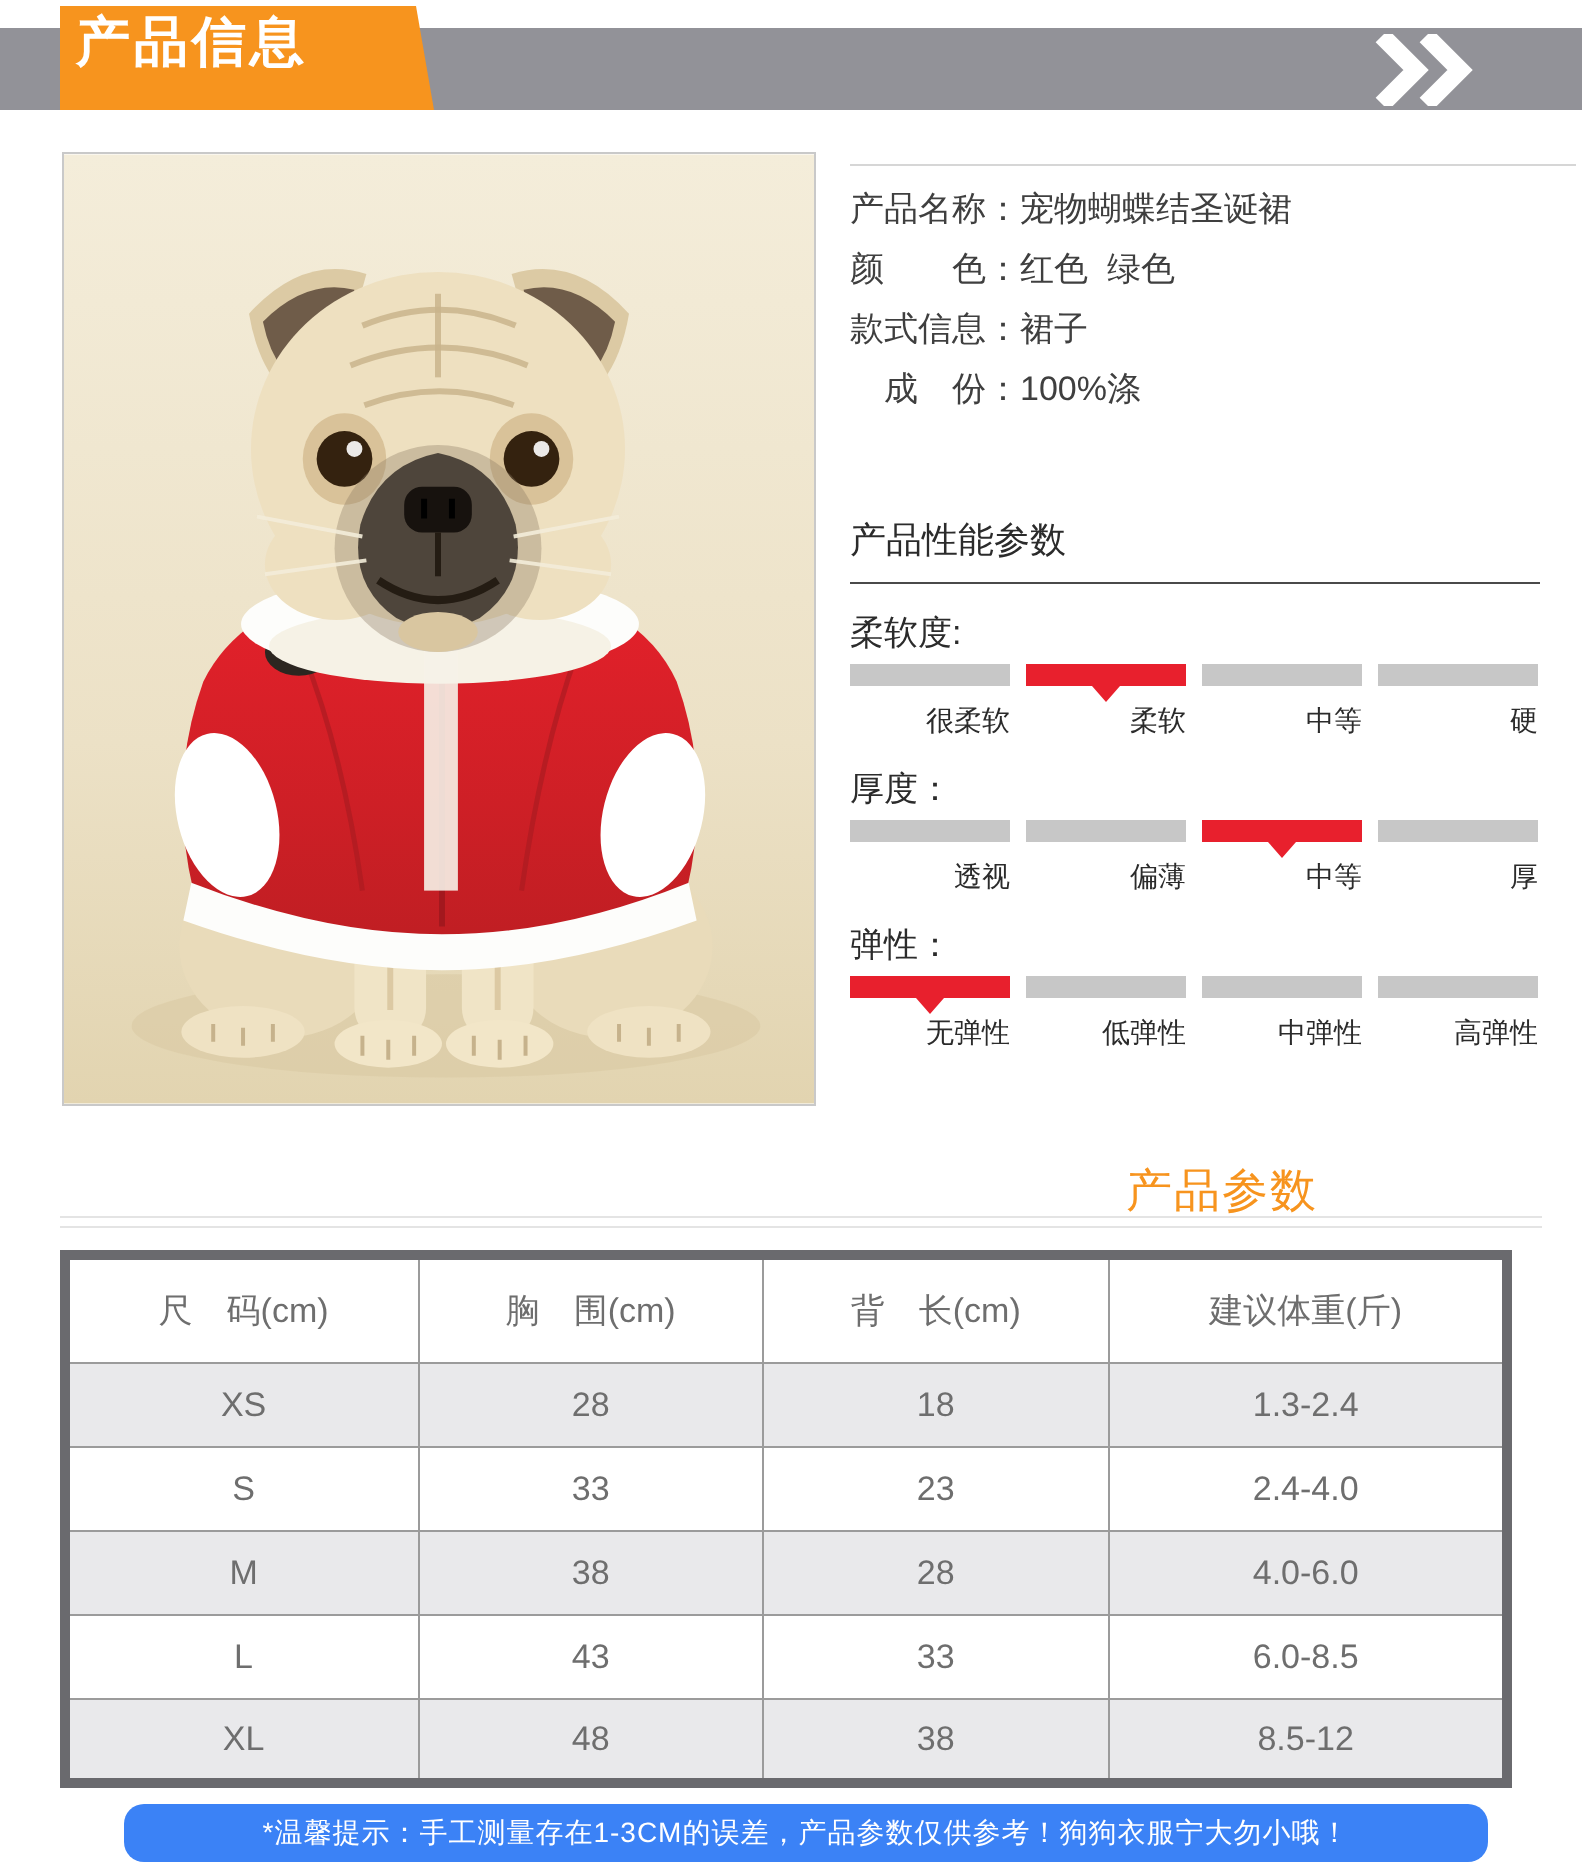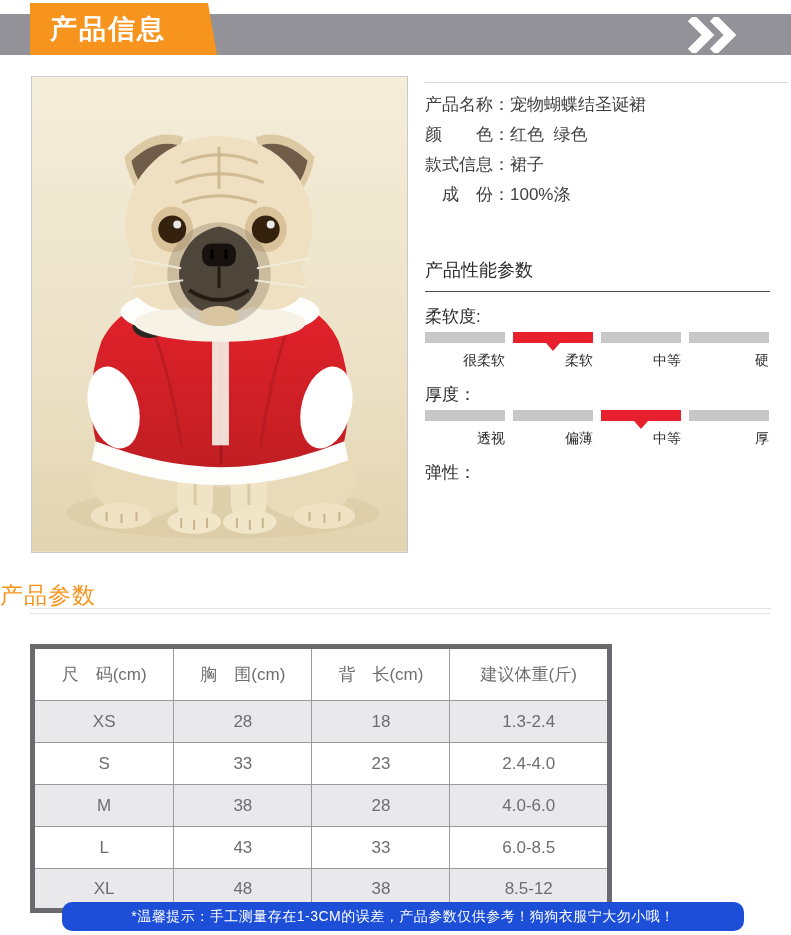--- a/index.html
+++ b/index.html
@@ -4,21 +4,21 @@
 <style>
   * { margin:0; padding:0; box-sizing:border-box; }
   body { background:#fff; font-family:"Liberation Sans","DejaVu Sans",sans-serif; }
   .page { position:relative; width:791px; height:935px; background:#fff; overflow:hidden; }
 
   
   .gray-bar { position:absolute; left:0; top:14px; width:791px; height:41px; background:#929298; }
   .chevrons { position:absolute; right:50px; top:3px; }
   .title-tab { position:absolute; left:30px; top:3px; width:187px; height:52px; background:#F7941E;
                clip-path:polygon(0 0, calc(100% - 9px) 0, 100% 100%, 0 100%);
-               display:flex; align-items:center; padding-left:20px; }
+               display:flex; align-items:flex-start; padding-left:8px; }
   .title-tab span { color:#fff; font-size:27px; font-weight:bold; letter-spacing:2px; }
 
   
   .photo { position:absolute; left:31px; top:76px; width:377px; height:477px;
            border:1px solid #c9c9c9; }
   .photo svg { display:block; width:100%; height:100%; }
 
   
   .details { position:absolute; left:425px; top:82px; width:363px;
              border-top:1px solid #d6d6d6; padding-top:7px; }
@@ -32,36 +32,36 @@
   .perf-label { font-size:17px; color:#2b2b2b; height:22px; }
   .bars { display:flex; gap:8px; margin-top:5px; }
   .bar-cell { width:80px; }
   .bar { height:11px; background:#c7c7c7; position:relative; }
   .bar.selected { background:#E8202D; }
   .bar.selected::after { content:""; position:absolute; left:50%; margin-left:-7px; top:11px;
                          border:7px solid transparent; border-top:8px solid #E8202D; border-bottom:0; }
   .bar-label { text-align:right; font-size:14px; color:#2b2b2b; margin-top:9px; }
 
   
-  .params-title { position:absolute; left:0; top:580px; width:659px; text-align:left;
+  .params-title { position:absolute; left:0; top:580px; width:659px; text-align:right;
                   color:#F7941E; font-size:23px; letter-spacing:1px; }
   .double-line { position:absolute; left:30px; top:608px; width:741px; height:6px;
                  border-top:1px solid #e4e4e4; border-bottom:1px solid #e4e4e4; }
-  table.spec { position:absolute; left:30px; top:644px; width:582px;
+  table.spec { position:absolute; left:30px; top:625px; width:726px;
                border-collapse:collapse; border:5px solid #6a6a6e; background:#fff; }
   table.spec th, table.spec td { border:1px solid #9b9b9b; text-align:center;
                color:#6e6e6e; font-size:17px; font-weight:normal; }
   table.spec th { height:54px; }
   table.spec td { height:42px; }
   table.spec td:first-child { font-weight:normal; }
   table.spec tbody tr:nth-child(odd) { background:#e9e9eb; }
 
   
   .note-bar { position:absolute; left:62px; top:902px; width:682px; height:29px;
-              background:#1d4ed8; border-radius:10px; color:#fff; font-size:14px;
+              background:#3b82f6; border-radius:10px; color:#fff; font-size:14px;
               text-align:center; line-height:29px; letter-spacing:0.5px; }
 </style>
 </head>
 <body>
 
 <div class="page">
 
   <div class="gray-bar">
     <div class="chevrons">
       <svg width="56" height="36" viewBox="0 0 56 36">
@@ -200,20 +200,38 @@
           </div>
         <div class="bar-cell">
             <div class="bar"></div>
             <div class="bar-label">厚</div>
           </div>
       </div>
     </div>
 
     <div class="perf-group">
       <div class="perf-label">弹性：</div>
+      <div class="bars">
+        <div class="bar-cell">
+            <div class="bar selected"></div>
+            <div class="bar-label">无弹性</div>
+          </div>
+        <div class="bar-cell">
+            <div class="bar"></div>
+            <div class="bar-label">低弹性</div>
+          </div>
+        <div class="bar-cell">
+            <div class="bar"></div>
+            <div class="bar-label">中弹性</div>
+          </div>
+        <div class="bar-cell">
+            <div class="bar"></div>
+            <div class="bar-label">高弹性</div>
+          </div>
+      </div>
     </div>
   </div>
 
   <div class="params-title">产品参数</div>
   <div class="double-line"></div>
 
   <table class="spec">
     <thead>
       <tr>
         <th>尺　码(cm)</th>

